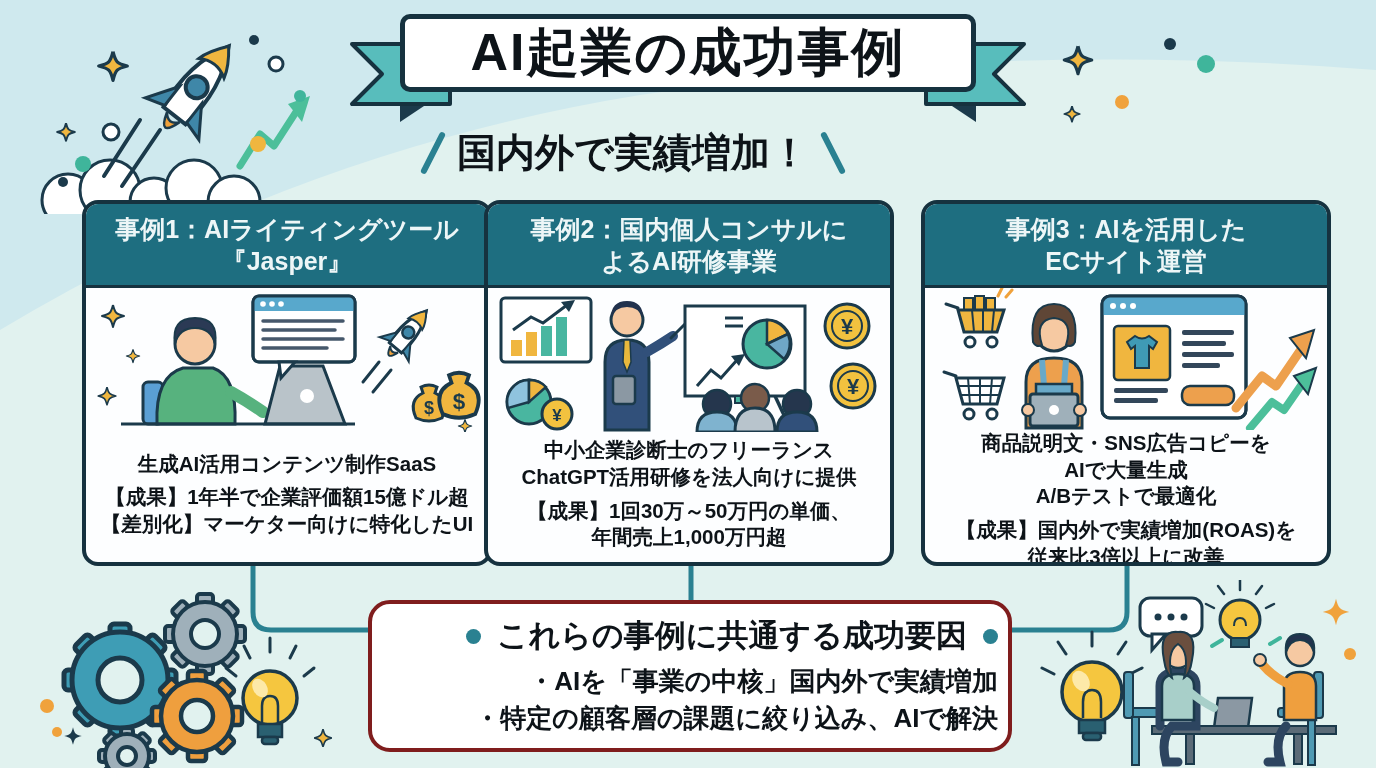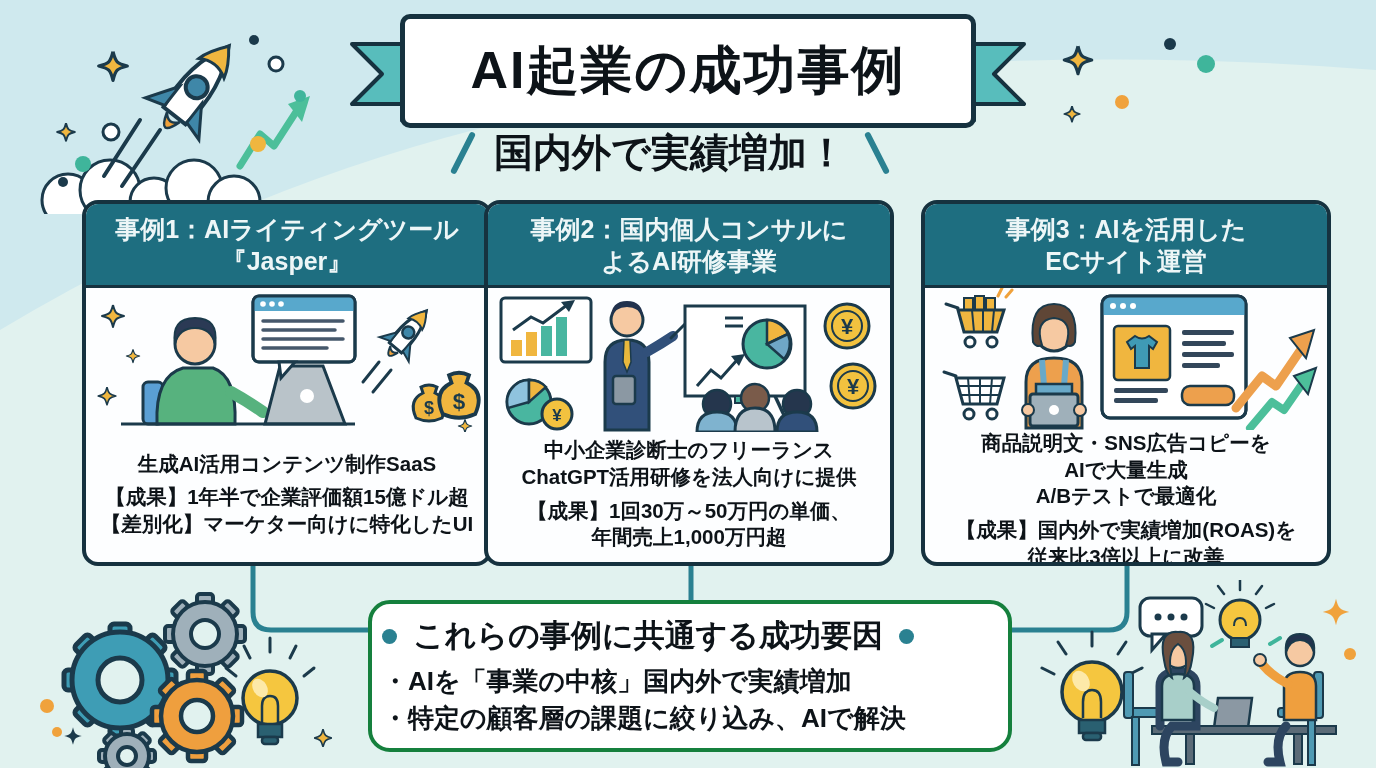--- a/index.html
+++ b/index.html
@@ -3,26 +3,26 @@
 <meta charset="utf-8">
 <style>
   html,body{margin:0;padding:0;}
   body{font-family:"Liberation Sans","DejaVu Sans",sans-serif;}
   .stage{position:relative;width:1376px;height:768px;overflow:hidden;background:#e1f2ef;}
   .abs{position:absolute;}
   .bg-wave{left:0;top:0;z-index:0;}
   .deco{z-index:1;}
   
   .banner-svg{left:330px;top:8px;z-index:2;}
-  .title-box{left:400px;top:14px;width:576px;height:114px;background:#ffffff;border:5px solid #16323f;
+  .title-box{left:400px;top:14px;width:576px;height:78px;background:#ffffff;border:5px solid #16323f;
     border-radius:10px;display:flex;align-items:center;justify-content:center;z-index:3;box-sizing:border-box;}
   .title-box h1{margin:0;font-size:52px;font-weight:800;color:#0d1318;letter-spacing:2px;}
   
   .subtitle-row{left:430px;top:124px;width:480px;height:58px;display:flex;align-items:center;
-    justify-content:center;gap:28px;z-index:2;}
+    gap:21px;z-index:2;}
   .slash{width:6px;height:46px;background:#2a8191;border-radius:3px;}
   .slash.l{transform:rotate(27deg);}
   .slash.r{transform:rotate(-27deg);}
   .subtitle-row .txt{font-size:39px;font-weight:800;color:#0d1318;}
   .tagline{left:902px;top:138px;width:436px;height:46px;border:3px dotted #16323f;border-radius:23px;
     display:flex;align-items:center;justify-content:center;font-size:23px;font-weight:800;color:#0d1318;
     z-index:2;box-sizing:border-box;background:rgba(255,255,255,0.25);}
   
   .card{top:200px;width:410px;height:366px;background:#fdfeff;border:4px solid #16323f;border-radius:16px;
     z-index:2;box-sizing:border-box;display:flex;flex-direction:column;overflow:hidden;}
@@ -31,22 +31,22 @@
     align-items:center;justify-content:center;font-size:25px;font-weight:800;line-height:1.28;
     border-bottom:3px solid #16323f;text-align:center;padding:4px 6px;box-sizing:border-box;}
   .card-illus{height:146px;display:flex;align-items:center;justify-content:center;}
   .card-body{flex:1;display:flex;flex-direction:column;align-items:center;justify-content:center;
     padding:0 6px 8px 6px;}
   .card-line{font-size:20.5px;font-weight:800;color:#0d1318;line-height:1.3;text-align:center;white-space:nowrap;}
   .gap-top{margin-top:7px;}
   
   .connectors{left:0;top:0;z-index:1;}
   
-  .summary-box{left:368px;top:600px;width:644px;height:152px;background:#ffffff;border:4px solid #15803d;
-    border-radius:22px;z-index:2;box-sizing:border-box;display:flex;flex-direction:column;align-items:flex-start;
+  .summary-box{left:368px;top:600px;width:644px;height:152px;background:#ffffff;border:4px solid #7f1d1d;
+    border-radius:22px;z-index:2;box-sizing:border-box;display:flex;flex-direction:column;align-items:flex-end;
     justify-content:center;padding:22px 10px;}
   .summary-title-row{display:flex;align-items:center;gap:16px;margin-bottom:6px;}
   .summary-dot{width:15px;height:15px;border-radius:50%;background:#2a8191;}
   .summary-title{font-size:31px;font-weight:800;color:#0d1318;margin:0;}
   .summary-bullet{font-size:26px;font-weight:800;color:#0d1318;line-height:1.42;text-align:center;white-space:nowrap;}
 </style>
 </head>
 <body>
 
 <div class="stage">

